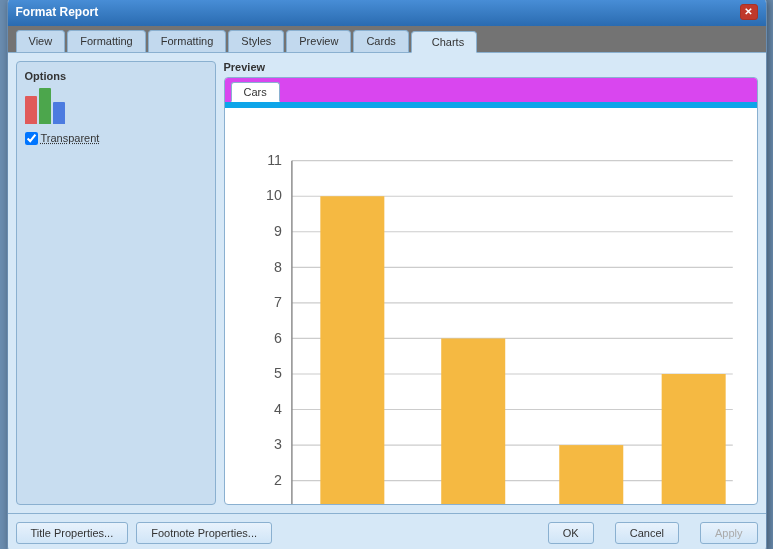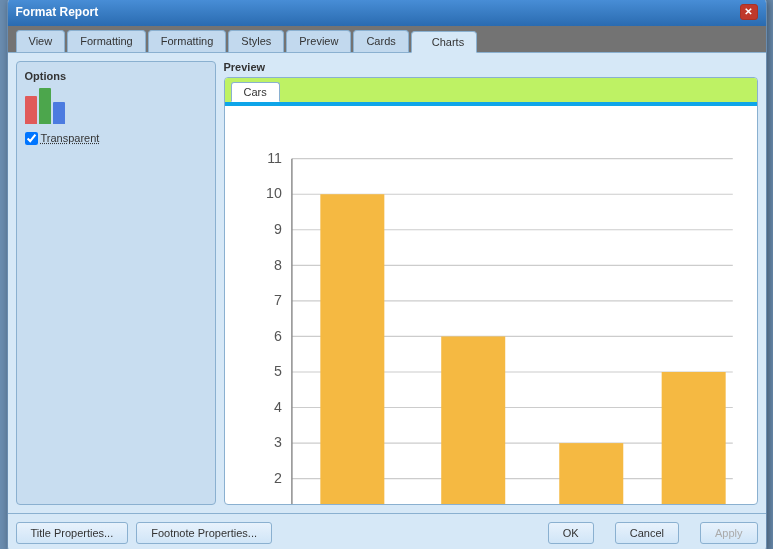--- a/index.html
+++ b/index.html
@@ -134,22 +134,22 @@
       border: 1px solid #8ab0d0;
       border-radius: 4px;
       flex: 1;
       padding: 0;
       overflow: hidden;
       display: flex;
       flex-direction: column;
     }
     .chart-tab-bar {
       padding: 4px 6px 0 6px;
-      background: #bef264;
-      border-bottom: 4px solid #0ea5e9;
+      background: #d946ef;
+      border-bottom: 6px solid #0ea5e9;
       display: flex;
     }
     .chart-tab {
       padding: 3px 12px;
       background: white;
       border: 1px solid #8ab0d0;
       border-bottom: 1px solid white;
       border-radius: 3px 3px 0 0;
       font-size: 11px;
       color: #333;

